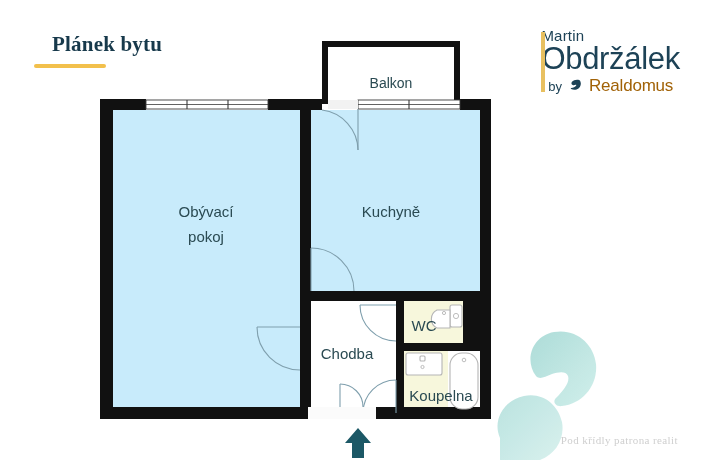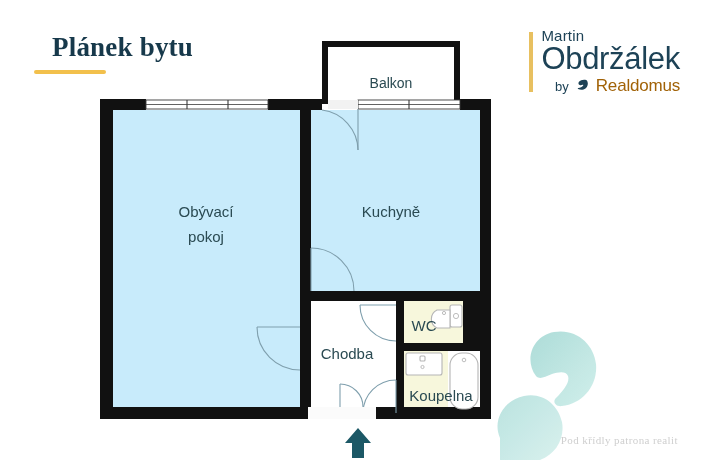--- a/index.html
+++ b/index.html
@@ -20,42 +20,41 @@
 
   
   #title-block {
     position: absolute;
     left: 52px;
     top: 34px;
   }
   #page-title {
     font-family: "Liberation Serif", serif;
     font-weight: bold;
-    font-size: 27px;
+    font-size: 21px;
     color: #17394b;
     letter-spacing: 0.2px;
     white-space: nowrap;
     line-height: 1;
   }
   #title-underline {
     margin-top: 9px;
     margin-left: -18px;
     width: 72px;
     height: 4px;
     border-radius: 2px;
     background: #f2c04c;
   }
 
   
   #logo-block {
     position: absolute;
     right: 22px;
     top: 28px;
     text-align: left;
-    padding-left: 12px;
   }
   #logo-bar {
     position: absolute;
     left: 0;
     top: 4px;
     width: 4px;
     height: 60px;
     background: #e8c060;
   }
   #logo-first-name {
@@ -71,21 +70,21 @@
     color: #1d4256;
     line-height: 1.05;
     letter-spacing: -0.3px;
     margin-top: -1px;
   }
   #logo-byline {
     display: flex;
     align-items: center;
     gap: 5px;
     margin-top: 1px;
-    justify-content: flex-end;
+    justify-content: center;
   }
   #logo-by-word {
     font-family: "Liberation Sans", sans-serif;
     font-size: 13px;
     color: #1d4256;
   }
   #logo-brand-name {
     font-family: "Liberation Sans", sans-serif;
     font-size: 17px;
     color: #a16207;

